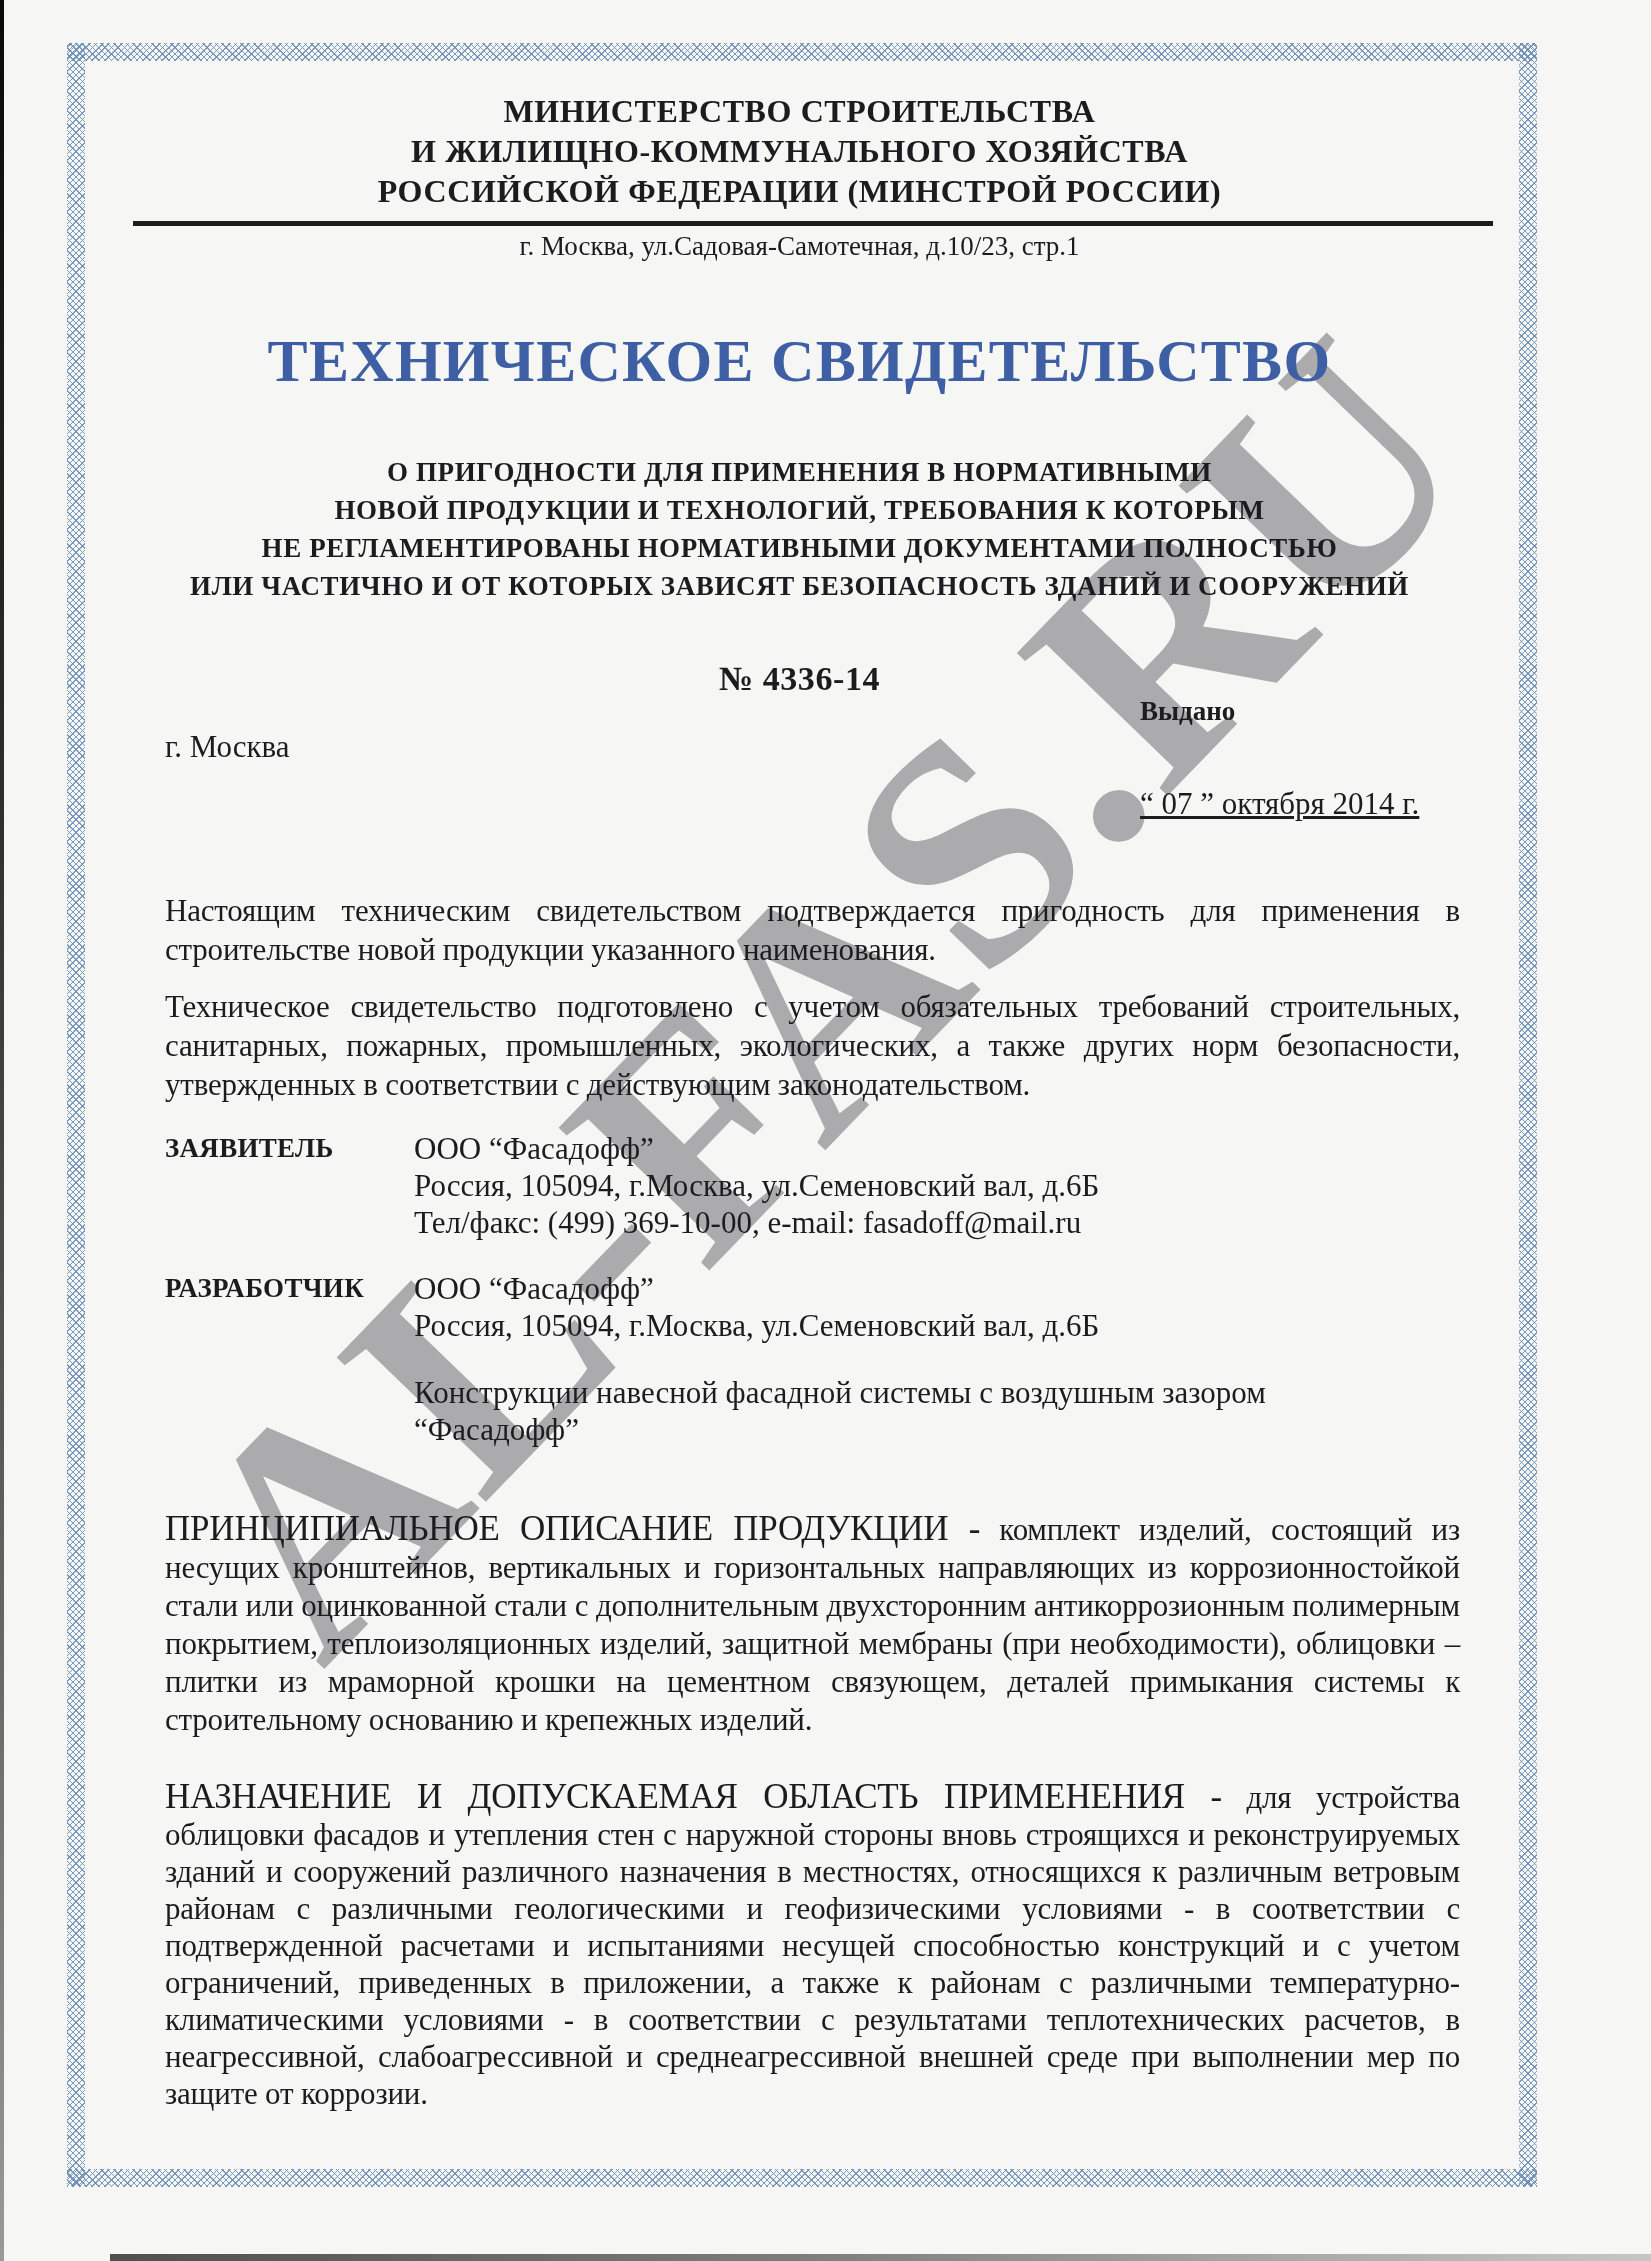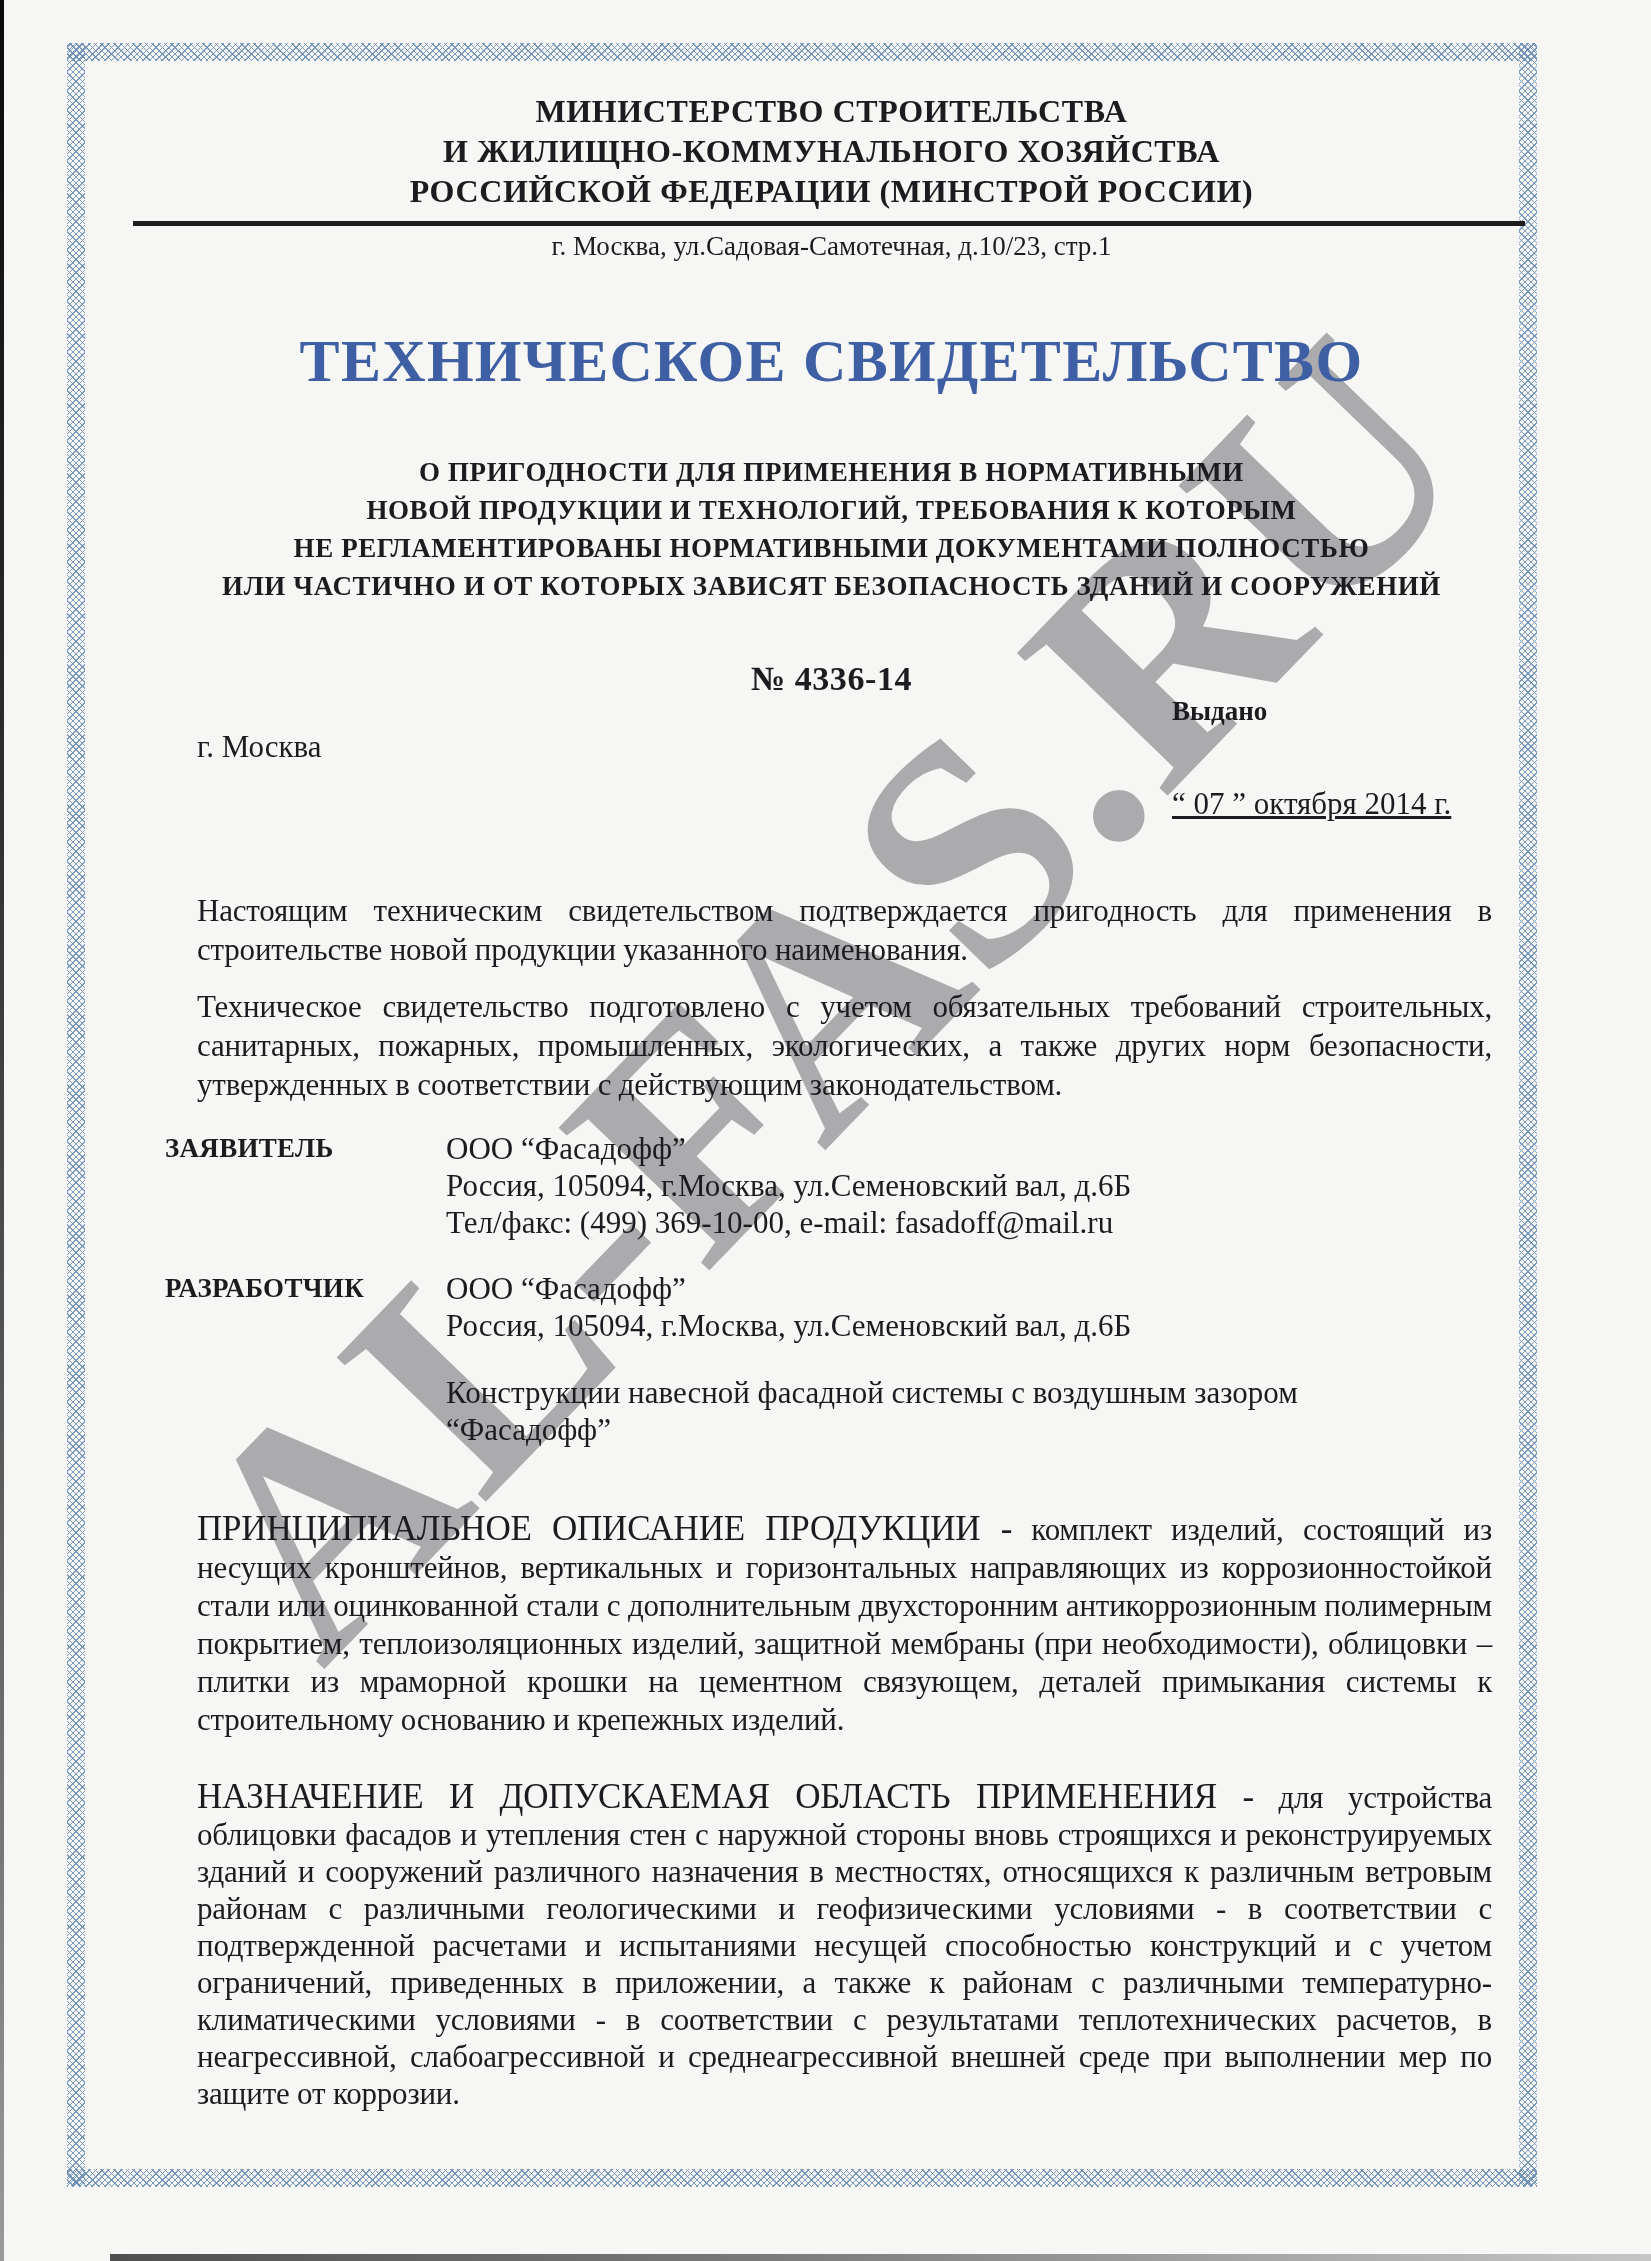--- a/index.html
+++ b/index.html
@@ -37,21 +37,21 @@
   
   .wm{
     position:absolute;left:-275px;top:809px;width:2202px;height:376px;
     line-height:376px;text-align:center;
     font-weight:bold;font-size:317px;letter-spacing:1.3px;
     color:var(--watermark-gray,#ababad);
     transform:rotate(-46deg);
     z-index:1;white-space:nowrap;
   }
   
-  .c{position:absolute;z-index:2;padding-left:32px;}
+  .c{position:absolute;z-index:2;}
   .center-col{left:0;width:1599px;text-align:center;}
   .hdr{top:91px;font-weight:bold;font-size:32px;line-height:40px;letter-spacing:0.6px;}
   .rule{left:133px;top:221px;width:1360px;height:4.5px;background:var(--rule-black,#1d1d1d);}
   .addr{top:230px;font-size:27px;line-height:32px;}
   .title{
     top:333px;font-weight:bold;font-size:60px;line-height:56px;letter-spacing:1.3px;
     color:var(--title-blue,#3e5fa3);
   }
   .subtitle{top:453px;font-weight:bold;font-size:27px;line-height:38px;letter-spacing:0.6px;}
   .number{top:660px;font-weight:bold;font-size:34px;line-height:38px;letter-spacing:0.6px;}

